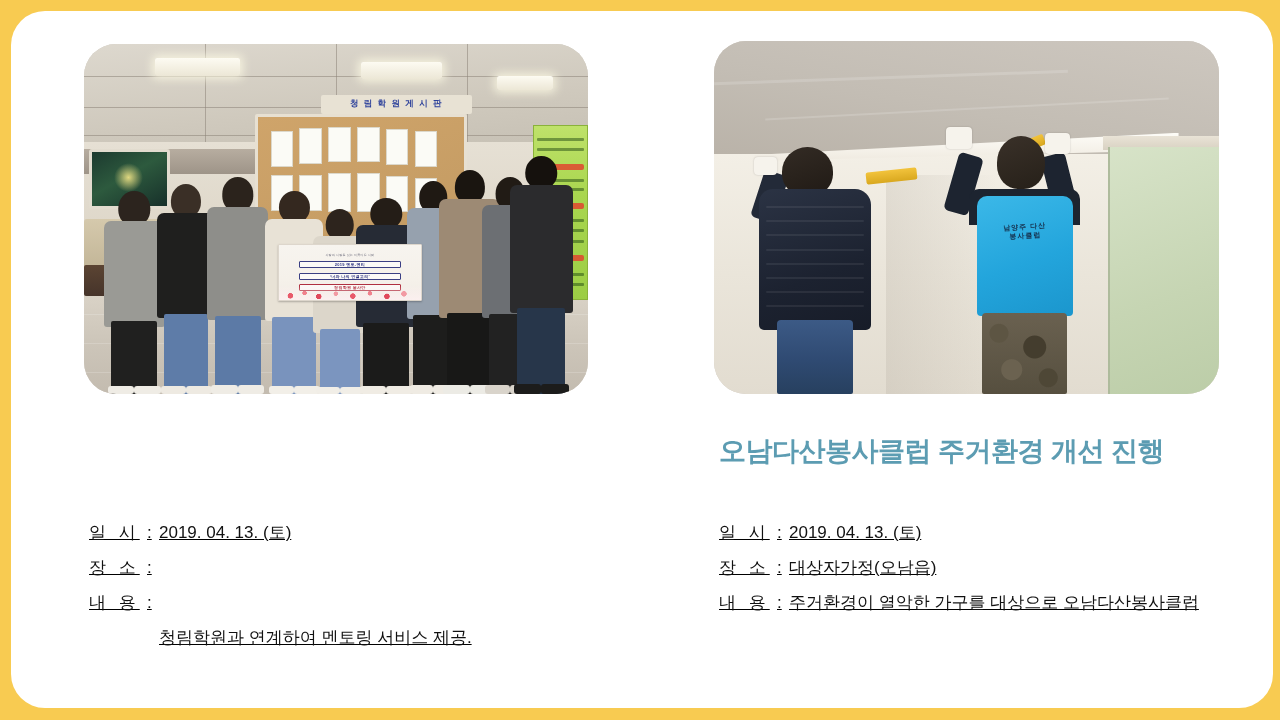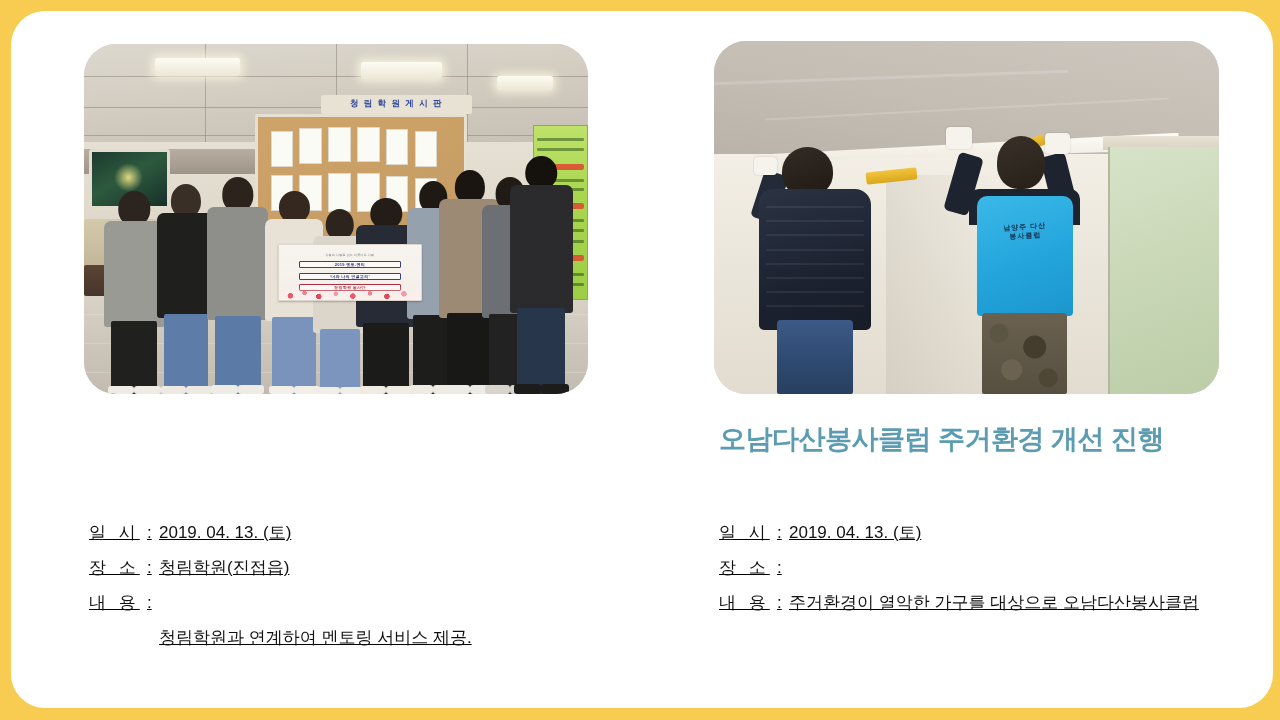--- a/index.html
+++ b/index.html
@@ -242,21 +242,21 @@
   .title {
     position: absolute;
     font-family: "Liberation Sans", "DejaVu Sans", sans-serif;
     font-size: 27px;
     font-weight: 700;
     color: #5c9cb2;
     letter-spacing: -0.5px;
     white-space: nowrap;
   }
   .title-left  { left: 55px;  top: 410px; }
-  .title-right { left: 708px; top: 410px; }
+  .title-right { left: 708px; top: 422px; }
 
   
   .body-block { position: absolute; width: 560px; text-decoration: underline; }
   .body-left  { left: 78px;  top: 504px; }
   .body-right { left: 708px; top: 504px; }
 
   .row {
     display: flex;
     align-items: flex-start;
     font-size: 17px;
@@ -473,40 +473,40 @@
 
     <div class="body-block body-left">
       <div class="row">
         <span class="lbl">일 시</span>
         <span class="colon">:</span>
         <span class="val">2019. 04. 13. (토)</span>
       </div>
       <div class="row">
         <span class="lbl">장 소</span>
         <span class="colon">:</span>
-        <span class="val">청림학원(진접읍)</span>
       </div>
       <div class="row">
         <span class="lbl">내 용</span>
         <span class="colon">:</span>
       </div>
       <div class="row cont">
         <span class="val">청림학원과 연계하여 멘토링 서비스 제공.</span>
       </div>
     </div>
 
     <div class="body-block body-right">
       <div class="row">
         <span class="lbl">일 시</span>
         <span class="colon">:</span>
         <span class="val">2019. 04. 13. (토)</span>
       </div>
       <div class="row">
         <span class="lbl">장 소</span>
         <span class="colon">:</span>
+        <span class="val">대상자가정(오남읍)</span>
       </div>
       <div class="row">
         <span class="lbl">내 용</span>
         <span class="colon">:</span>
         <span class="val">주거환경이 열악한 가구를 대상으로 오남다산봉사클럽</span>
       </div>
     </div>
 
   </div>
 </div>

